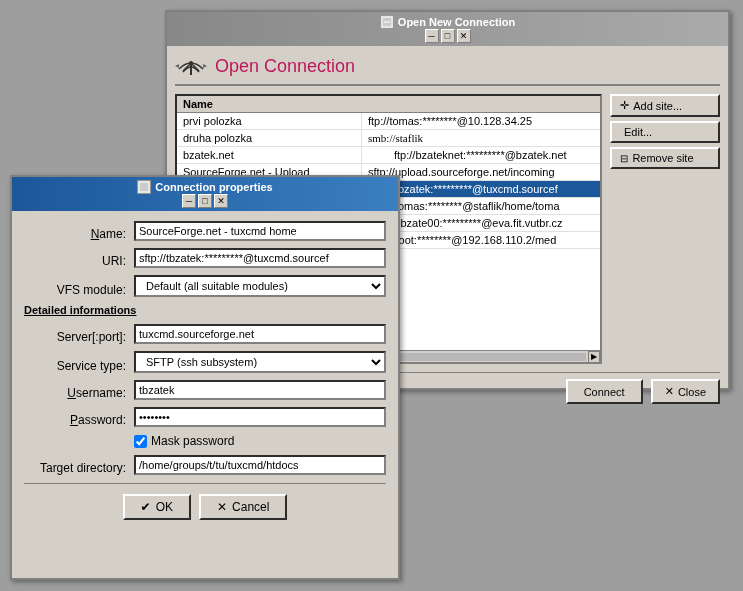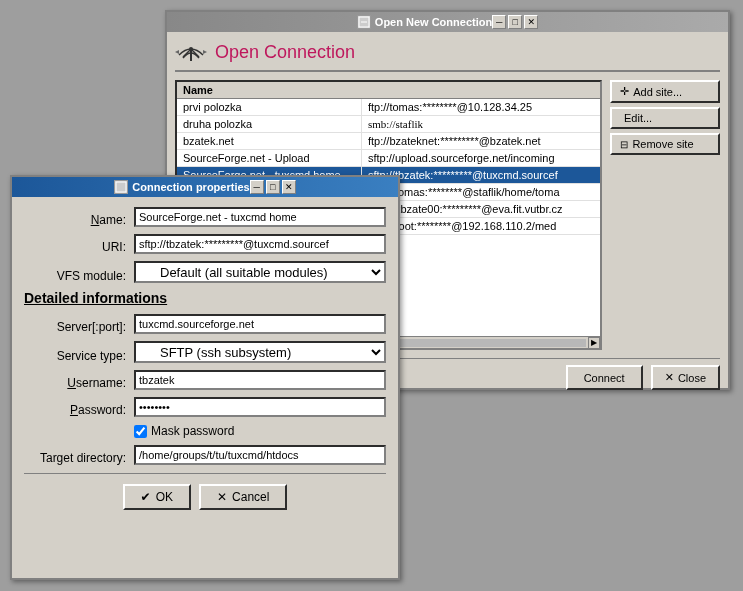--- a/index.html
+++ b/index.html
@@ -20,24 +20,25 @@
       border: 2px solid #808080;
       box-shadow: 2px 2px 5px rgba(0,0,0,0.4);
     }
 
     .window-titlebar {
       background: linear-gradient(to right, #1c5799, #3a7fc1);
       color: white;
       padding: 3px 5px;
       display: flex;
       align-items: center;
-      justify-content: center;
+      justify-content: flex-end;
       font-size: 11px;
       font-weight: bold;
       user-select: none;
+      flex-direction: column;
     }
 
     .window-titlebar.inactive {
       background: linear-gradient(to right, #888, #aaa);
     }
 
     .titlebar-left {
       display: flex;
       align-items: center;
       gap: 4px;
@@ -239,29 +240,29 @@
       border: 2px inset #808080;
       font-size: 11px;
       font-family: sans-serif;
     }
 
     .form-select {
       flex: 1;
       height: 22px;
       background: #fff;
       border: 2px inset #808080;
-      font-size: 13px;
+      font-size: 11px;
       font-family: sans-serif;
-      padding: 1px 20px;
+      padding: 1px 6px;
       appearance: auto;
     }
 
     .section-header {
       font-weight: bold;
-      font-size: 14px;
+      font-size: 11px;
       margin: 6px 0 8px 0;
       text-decoration: underline;
     }
 
     .checkbox-row {
       display: flex;
       align-items: center;
       margin-bottom: 7px;
       padding-left: 110px;
       gap: 4px;
@@ -372,21 +373,21 @@
           <div class="table-row">
             <div class="table-cell" style="width:185px;">prvi polozka</div>
             <div class="table-cell" style="flex:1;">ftp://tomas:********@10.128.34.25</div>
           </div>
           <div class="table-row">
             <div class="table-cell" style="width:185px;">druha polozka</div>
             <div class="table-cell" style="flex:1;font-family:Liberation Serif, serif;">smb://staflik</div>
           </div>
           <div class="table-row">
             <div class="table-cell" style="width:185px;">bzatek.net</div>
-            <div class="table-cell" style="flex:1;">ftp://bzateknet:*********@bzatek.net</div>
+            <div class="table-cell" style="flex:1;margin-left:26px;">ftp://bzateknet:*********@bzatek.net</div>
           </div>
           <div class="table-row">
             <div class="table-cell" style="width:185px;">SourceForge.net - Upload</div>
             <div class="table-cell" style="flex:1;">sftp://upload.sourceforge.net/incoming</div>
           </div>
           <div class="table-row selected">
             <div class="table-cell" style="width:185px;">SourceForge.net - tuxcmd home</div>
             <div class="table-cell" style="flex:1;">sftp://tbzatek:*********@tuxcmd.sourcef</div>
           </div>
           <div class="table-row">

